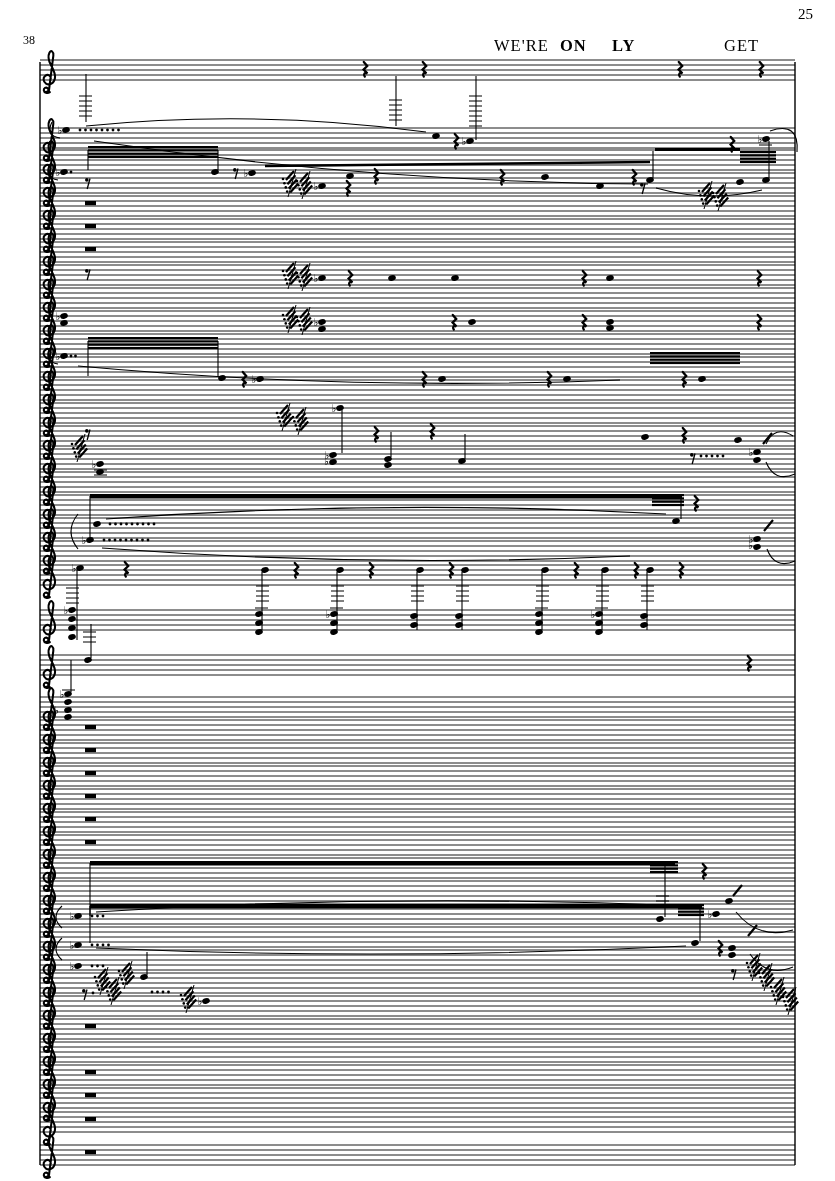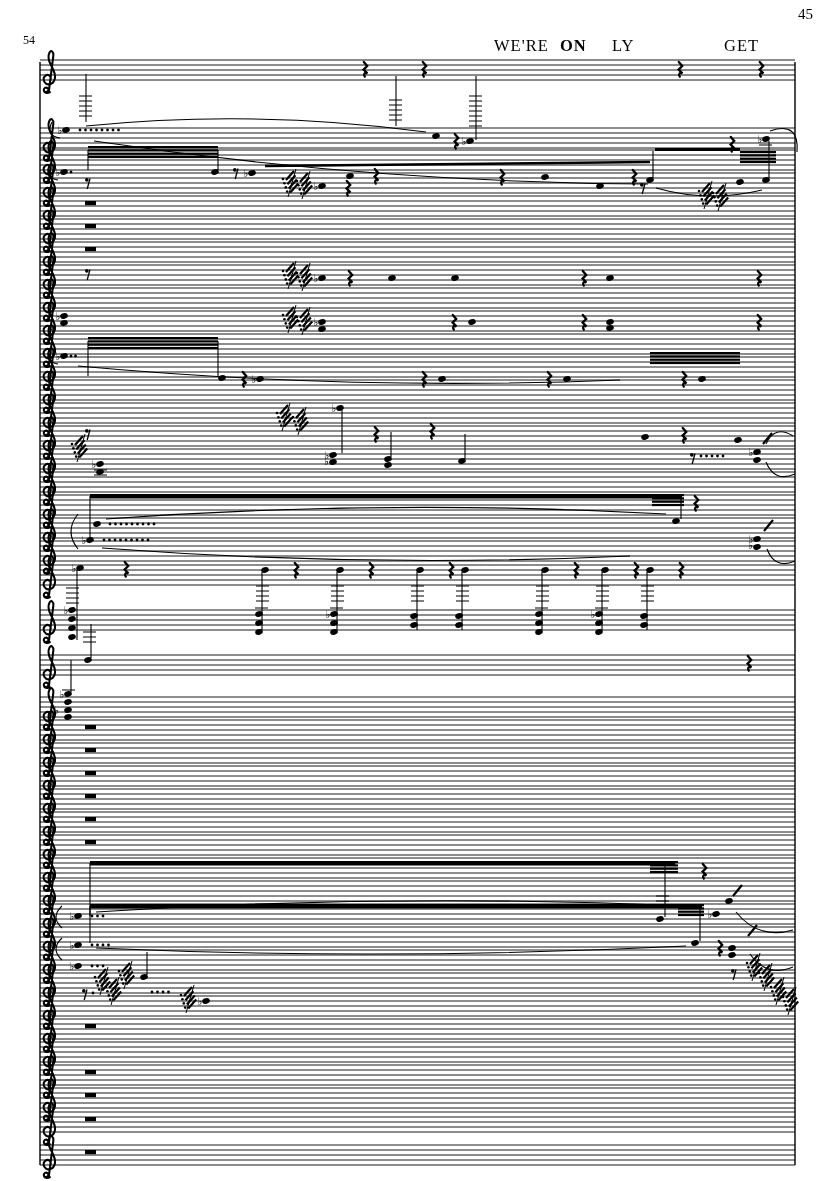--- a/index.html
+++ b/index.html
@@ -7,26 +7,26 @@
         font-family:"Liberation Serif", serif;color:#000;}
   #page-num{position:absolute;top:6px;right:22px;font-size:15px;}
   #measure-num{position:absolute;top:33px;left:23px;font-size:12px;}
   .lyric{position:absolute;top:36px;font-size:16.5px;letter-spacing:1px;white-space:pre;}
   svg{position:absolute;left:0;top:0;}
 </style>
 </head>
 <body>
 
 <div id="page">
-  <div id="page-num">45</div>
-  <div id="measure-num">54</div>
+  <div id="page-num">25</div>
+  <div id="measure-num">38</div>
   <div id="lyrics">
       <span class="lyric" style="left: 494px; top: 36px;">WE'RE</span>
       <span class="lyric" style="left: 560px; top: 36px; font-weight: bold;">ON</span>
-      <span class="lyric" style="left: 612px; top: 36px;">LY</span>
+      <span class="lyric" style="left: 612px; top: 36px; font-weight: bold;">LY</span>
       <span class="lyric" style="left: 697px; top: 36px; margin-left: 27px;">GET</span>
     </div>
   <svg id="score" xmlns="http://www.w3.org/2000/svg" width="835" height="1181" viewBox="0 0 835 1181">
     <defs>
       <path id="clefpath" d="M8.6,39.2 C6.4,40.8 3.6,39.8 3.3,37.6 C3.1,35.8 5.2,34.6 6.6,35.8 C8,37 7.2,39 5.4,39 M7.8,37.8 L11.6,7.5 C12,4 9.6,2.2 8.2,5 C6.8,7.8 7.6,12 9.4,15.5 C11.8,20 13.6,23 13,27 C12.3,31.6 8.2,33.6 5.2,31.8 C2.6,30.2 2.4,26.4 4.8,24.8 C7,23.4 9.6,25 9.4,27.6" fill="none" stroke="#000" stroke-width="1.8" stroke-linecap="round"></path>
       <path id="rqpath" d="M2.8,0 L6.2,4 L2.6,7.6 L6.4,11.4 C3.4,10.2 2.2,12.2 3.8,14.6" fill="none" stroke="#000" stroke-width="2.3" stroke-linecap="round"></path>
     </defs>
   <line x1="40" y1="60" x2="795" y2="60" stroke="#000000" stroke-width="0.9"></line>
       <line x1="40" y1="65" x2="795" y2="65" stroke="#000000" stroke-width="0.9"></line>
       <line x1="40" y1="70" x2="795" y2="70" stroke="#000000" stroke-width="0.9"></line>

